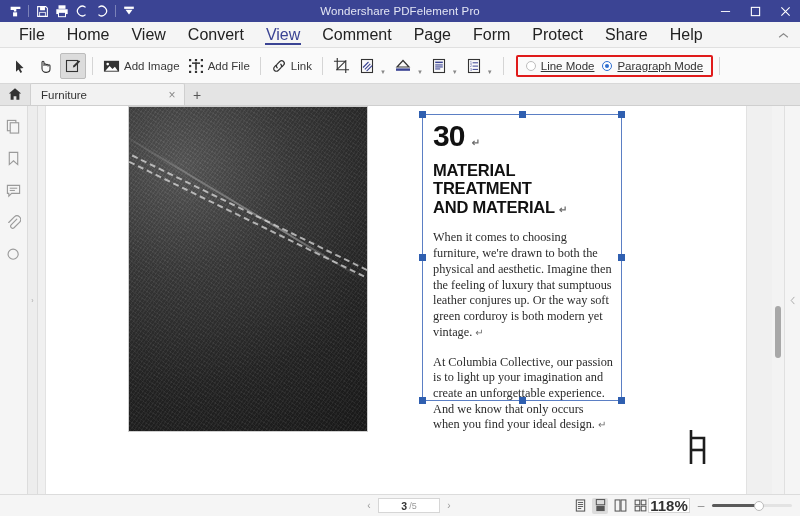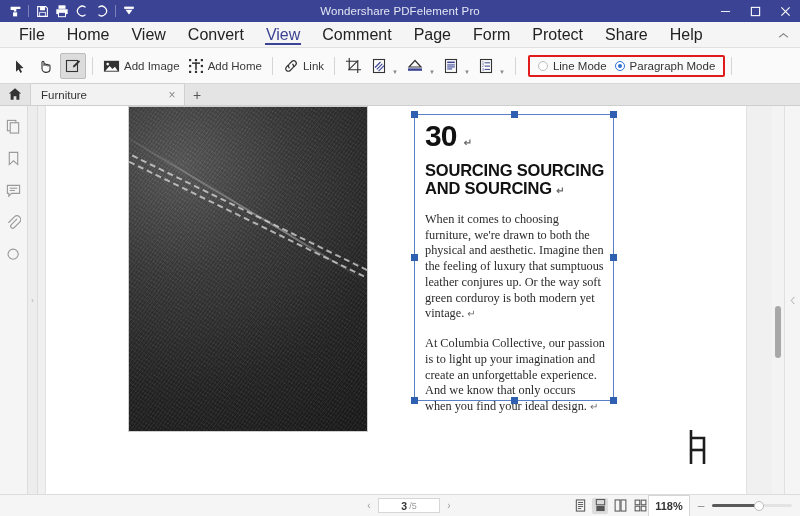--- a/index.html
+++ b/index.html
@@ -80,21 +80,21 @@
   .radio-wrap { display: flex; align-items: center; gap: 5px; }
   .radio {
     width: 10px; height: 10px; border-radius: 50%;
     border: 1px solid #bdbdbd; background: #fff; position: relative; flex: none;
   }
   .radio.on { border-color: #2f6fd0; }
   .radio.on::after {
     content: ""; position: absolute; left: 2px; top: 2px;
     width: 4px; height: 4px; border-radius: 50%; background: #2f6fd0;
   }
-  .radio-lbl { font-size: 11.5px; color: #333; white-space: nowrap; }
+  .radio-lbl { font-size: 11.5px; color: #333; white-space: nowrap; text-decoration: underline; }
 
   
   .tabstrip {
     position: absolute; top: 84px; left: 0; width: 800px; height: 22px;
     background: #e4e4e4; border-bottom: 1px solid #cfcfcf;
     display: flex; align-items: flex-end;
   }
   .home-tab {
     width: 30px; height: 22px; display: flex; align-items: center; justify-content: center;
     color: #333;
@@ -151,21 +151,21 @@
     border-top: 2px dashed rgba(225,225,225,.72);
   }
   .seam {
     position: absolute; left: -8%; top: 6%; width: 125%; height: 2px;
     background: linear-gradient(90deg, rgba(120,120,120,0) 0%, rgba(150,150,150,.55) 30%, rgba(170,170,170,.6) 70%, rgba(120,120,120,0) 100%);
     transform: rotate(31deg); transform-origin: left top;
   }
 
   
   .textblock {
-    position: absolute; left: 368px; top: 8px; width: 200px; height: 287px;
+    position: absolute; left: 376px; top: 8px; width: 200px; height: 287px;
     border: 1px solid #5b7fc4;
   }
   .hnd { position: absolute; width: 7px; height: 7px; background: #2f5fb0; }
   .hnd.tl { left: -4px; top: -4px; }  .hnd.tc { left: calc(50% - 3.5px); top: -4px; }
   .hnd.tr { right: -4px; top: -4px; } .hnd.ml { left: -4px; top: calc(50% - 3.5px); }
   .hnd.mr { right: -4px; top: calc(50% - 3.5px); }
   .hnd.bl { left: -4px; bottom: -4px; } .hnd.bc { left: calc(50% - 3.5px); bottom: -4px; }
   .hnd.br { right: -4px; bottom: -4px; }
 
   .tb-inner { padding: 6px 8px 0 10px; }
@@ -211,23 +211,23 @@
     width: 62px; height: 15px; background: #fff; border: 1px solid #d6d6d6;
     display: flex; align-items: center; justify-content: center; gap: 2px;
   }
   .pg-cur { font-size: 10.5px; color: #333; font-weight: bold; }
   .pg-tot { font-size: 9px; color: #999; }
   .viewmodes { position: absolute; left: 572px; display: flex; align-items: center; gap: 4px; }
   .vm { width: 16px; height: 16px; display: flex; align-items: center; justify-content: center; border-radius: 2px; }
   .vm.on { background: #dcdcdc; }
   .zoomgrp { position: absolute; left: 648px; display: flex; align-items: center; gap: 6px; }
   .zoom-box {
-    width: 42px; height: 22px; background: #fff; border: 1px solid #d6d6d6;
+    width: 42px; height: 15px; background: #fff; border: 1px solid #d6d6d6;
     display: flex; align-items: center; justify-content: center;
-    font-size: 11px; color: #333; font-weight: bold;
+    font-size: 15px; color: #333; font-weight: bold;
   }
   .zsign { font-size: 12px; color: #8d8d8d; width: 10px; text-align: center; }
   .ztrack { position: relative; width: 80px; height: 3px; background: #e3e3e3; border-radius: 2px; }
   .zfill { position: absolute; left: 0; top: 0; height: 3px; width: 46px; background: #5a5a5a; border-radius: 2px; }
   .zknob {
     position: absolute; left: 42px; top: -3.5px; width: 10px; height: 10px;
     border-radius: 50%; background: #fff; border: 1px solid #bbb;
   }
   svg { display: block; }
 </style>
@@ -355,21 +355,21 @@
             <rect x="12.8" y="1" width="2.2" height="2.2"></rect>
           <rect x="1" y="12.8" width="2.2" height="2.2"></rect>
             <rect x="6.9" y="12.8" width="2.2" height="2.2"></rect>
             <rect x="12.8" y="12.8" width="2.2" height="2.2"></rect>
           <rect x="1" y="6.9" width="2.2" height="2.2"></rect>
             <rect x="12.8" y="6.9" width="2.2" height="2.2"></rect>
           <rect x="4" y="4.4" width="8" height="1.5"></rect>
             <rect x="7.2" y="4.4" width="1.6" height="7.4"></rect>
         </g>
       </svg>
-      <span class="tb-label">Add Home</span>
+      <span class="tb-label">Add File</span>
     </div>
 
     <div class="tb-sep"></div>
 
     <div class="tb-btn">
       <svg width="16" height="16" viewBox="0 0 16 16">
         <path d="M6.2 9.8a2.6 2.6 0 0 1 0-3.7l2.6-2.6a2.6 2.6 0 0 1 3.7 3.7l-1.3 1.3" fill="none" stroke="#333" stroke-width="1.2" stroke-linecap="round"></path>
         <path d="M9.8 6.2a2.6 2.6 0 0 1 0 3.7l-2.6 2.6a2.6 2.6 0 0 1-3.7-3.7l1.3-1.3" fill="none" stroke="#333" stroke-width="1.2" stroke-linecap="round"></path>
       </svg>
       <span class="tb-label">Link</span>
@@ -502,22 +502,22 @@
         </div>
       </div>
 
       <div class="textblock">
         <div class="tb-inner">
           <div class="pnum">
             <span>30</span>
             <span class="pilcrow">↵</span>
           </div>
           <div class="heading">
-            <span>SOURCING SOURCING</span><br>
-            <span>AND SOURCING</span>
+            <span>MATERIAL TREATMENT</span><br>
+            <span>AND MATERIAL</span>
             <span class="pilcrow">↵</span>
           </div>
           <div class="body-p">
             <span>When it comes to choosing furniture, we're drawn to both the physical and aesthetic. Imagine then the feeling of luxury that sumptuous leather conjures up. Or the way soft green corduroy is both modern yet vintage.</span>
             <span class="pilcrow">↵</span>
           </div>
           <div class="body-p">
             <span>At Columbia Collective, our passion is to light up your imagination and create an unforgettable experience. And we know that only occurs when you find your ideal design.</span>
             <span class="pilcrow">↵</span>
           </div>

